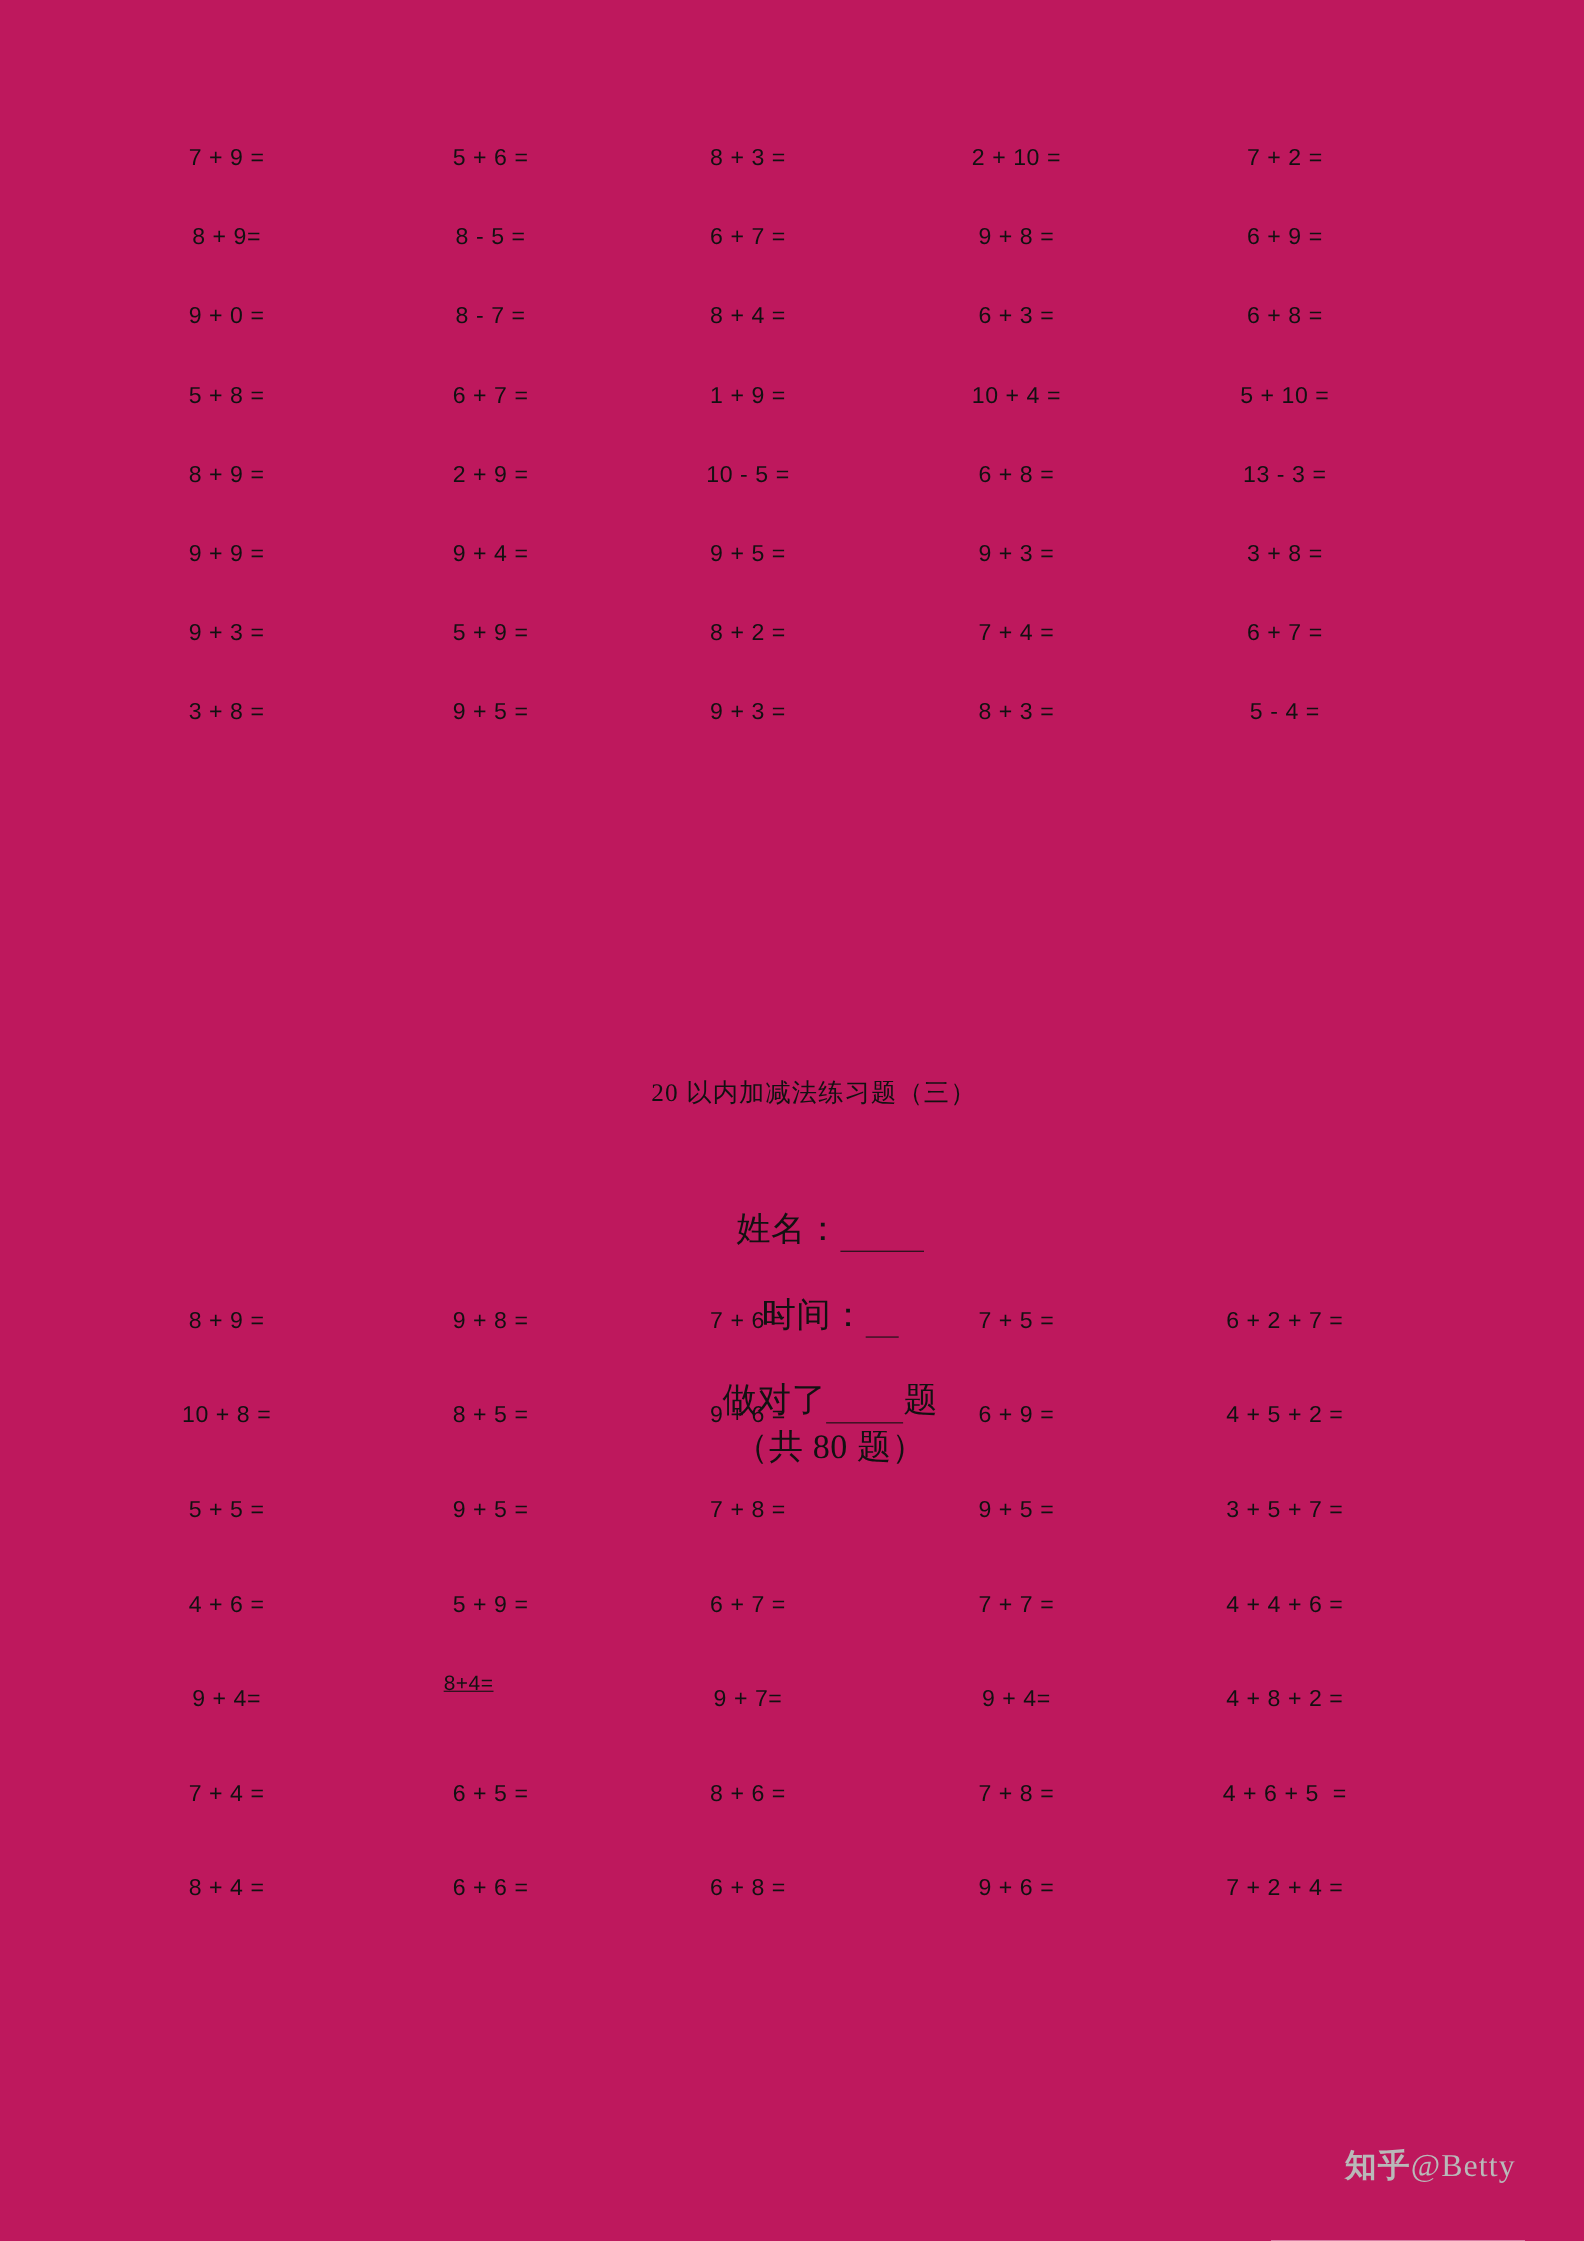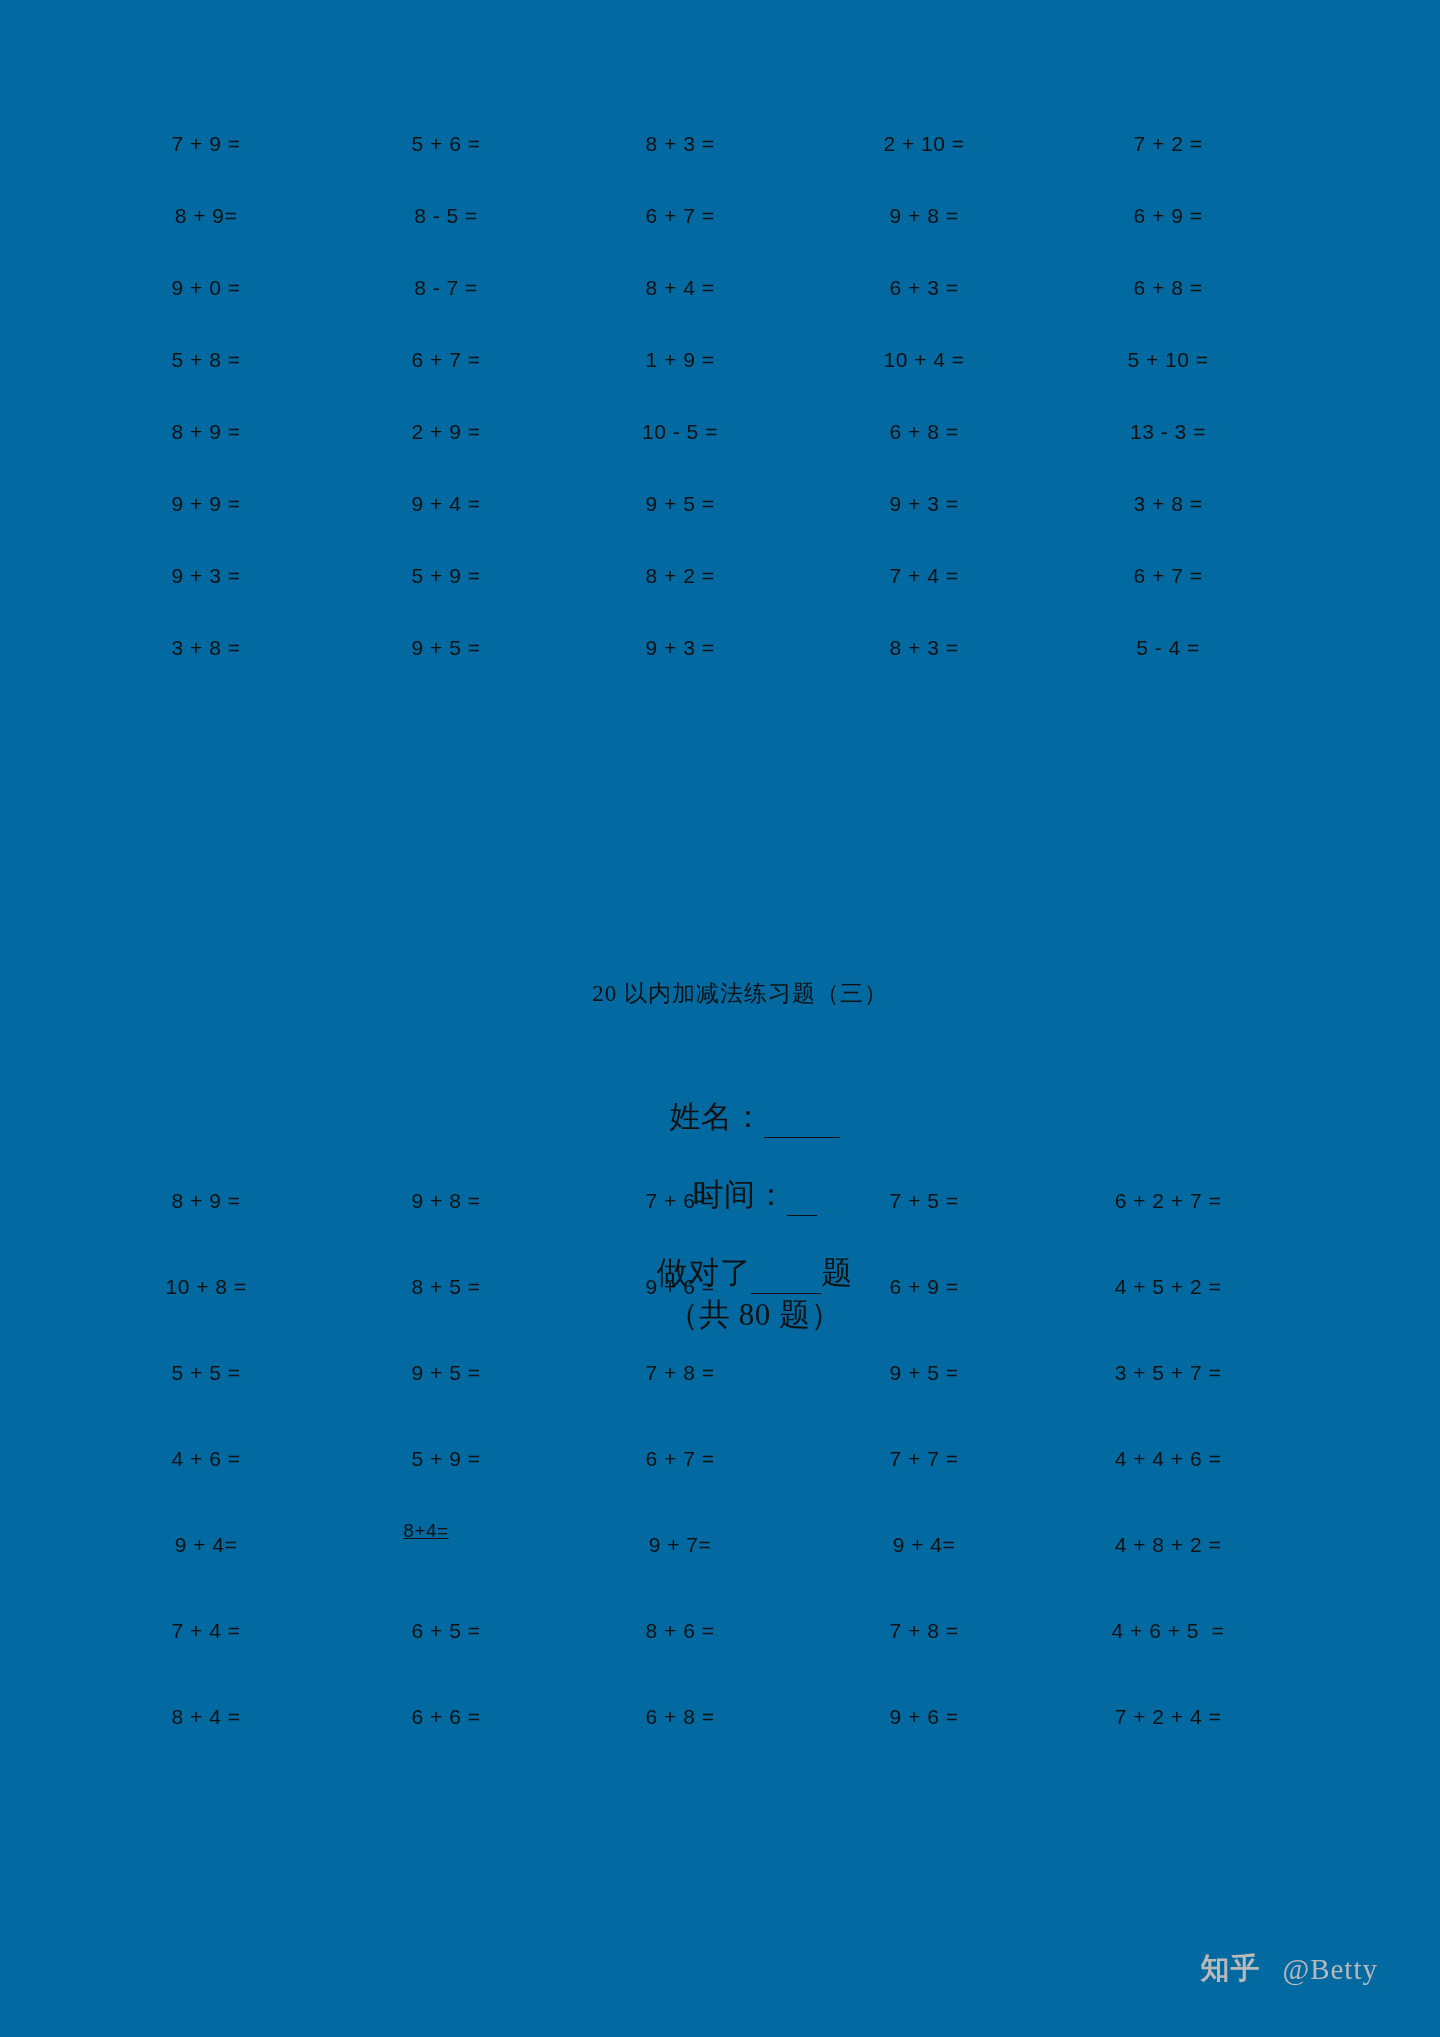--- a/index.html
+++ b/index.html
@@ -12,21 +12,21 @@
     height: 2037px;
     position: relative;
     font-family: "Liberation Sans", "DejaVu Sans", sans-serif;
     color: #000000;
     overflow: hidden;
   }
 
   .page {
     position: absolute;
     inset: 0;
-    background: #0369a1;
+    background: #be185d;
   }
 
   
   .section {
     position: absolute;
     left: 96px;
     width: 1180px;
   }
 
   .prob-row {
@@ -103,21 +103,21 @@
     text-decoration: underline;
   }
 
   
   #watermark {
     position: absolute;
     right: 62px;
     bottom: 48px;
     display: flex;
     align-items: center;
-    gap: 22px;
+    gap: 0;
     color: #b9b9b9;
     font-size: 29px;
     font-family: "Liberation Serif", "DejaVu Serif", serif;
     letter-spacing: 1px;
     user-select: none;
   }
   #watermark .wm-logo { font-weight: bold; }
 </style>
 </head>
 <body>

